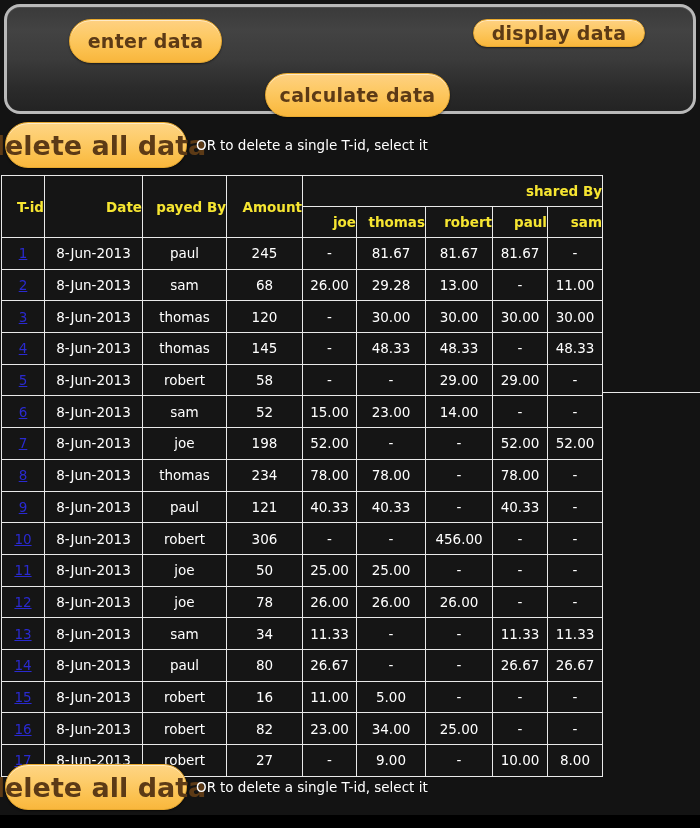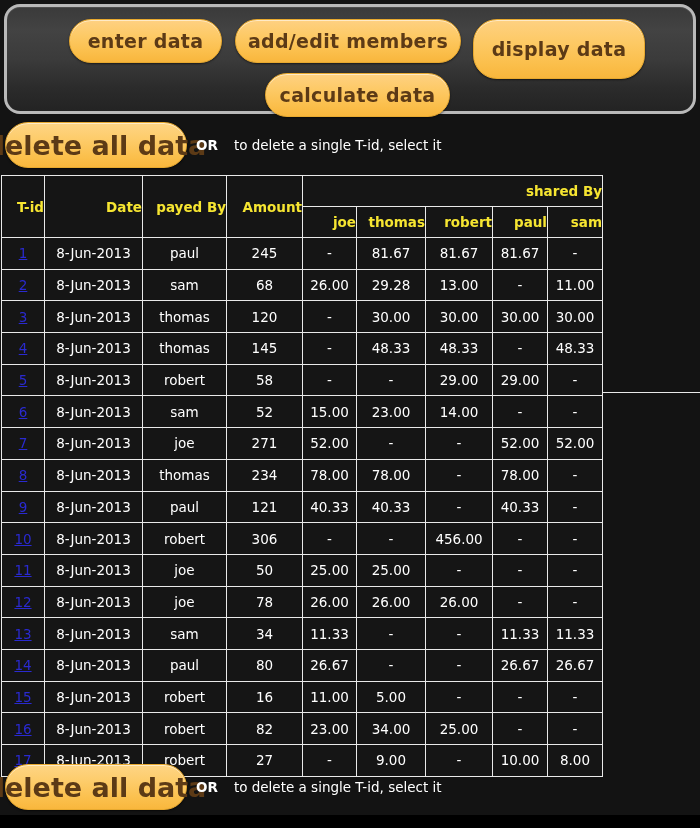--- a/index.html
+++ b/index.html
@@ -62,21 +62,21 @@
     align-items: center;
     justify-content: center;
     cursor: pointer;
     box-shadow: 0 1px 2px rgba(0,0,0,0.55), inset 0 1px 0 rgba(255,255,255,0.55);
     white-space: nowrap;
     padding: 0 6px;
     user-select: none;
   }
   #btn-enter-data      { left: 62px;  top: 12px;  width: 153px; height: 44px; }
   #btn-add-edit        { left: 228px; top: 12px;  width: 226px; height: 44px; }
-  #btn-display-data    { left: 466px; top: 12px;  width: 172px; height: 60px; }
+  #btn-display-data    { left: 466px; top: 12px;  width: 172px; height: 28px; }
   #btn-calculate-data  { left: 258px; top: 66px;  width: 185px; height: 44px; }
 
   
   .delete-row {
     position: absolute;
     left: 0;
     width: 700px;
     height: 48px;
   }
   #delete-row-top    { top: 122px; }
@@ -110,22 +110,22 @@
     top: 0;
     height: 46px;
     display: flex;
     align-items: center;
     color: #ffffff;
     font-family: "DejaVu Sans", sans-serif;
     font-size: 13.5px;
     white-space: nowrap;
   }
   .delete-hint .or {
-    font-weight: bold;
-    margin-right: 16px;
+    font-weight: normal;
+    margin-right: 4px;
   }
 
   
   #data-table {
     position: absolute;
     left: 1px;
     top: 175px;
     width: 601px;
     border-collapse: collapse;
     table-layout: fixed;
@@ -177,21 +177,20 @@
     background: #e9e9e9;
   }
 </style>
 </head>
 <body>
 
 <div id="page">
 
   <div class="button-panel">
     <div class="btn" id="btn-enter-data">enter data</div>
-    <div class="btn" id="btn-add-edit">add/edit members</div>
     <div class="btn" id="btn-display-data">display data</div>
     <div class="btn" id="btn-calculate-data">calculate data</div>
   </div>
 
   <div class="delete-row" id="delete-row-top">
     <div class="btn-delete">delete all data</div>
     <div class="delete-hint">
       <span class="or">OR</span>
       <span>to delete a single T-id, select it</span>
     </div>
@@ -289,21 +288,21 @@
           <td>15.00</td>
           <td>23.00</td>
           <td>14.00</td>
           <td>-</td>
           <td>-</td>
         </tr>
         <tr>
           <td class="tid-cell"><a>7</a></td>
           <td>8-Jun-2013</td>
           <td>joe</td>
-          <td>271</td>
+          <td>198</td>
           <td>52.00</td>
           <td>-</td>
           <td>-</td>
           <td>52.00</td>
           <td>52.00</td>
         </tr>
         <tr>
           <td class="tid-cell"><a>8</a></td>
           <td>8-Jun-2013</td>
           <td>thomas</td>

